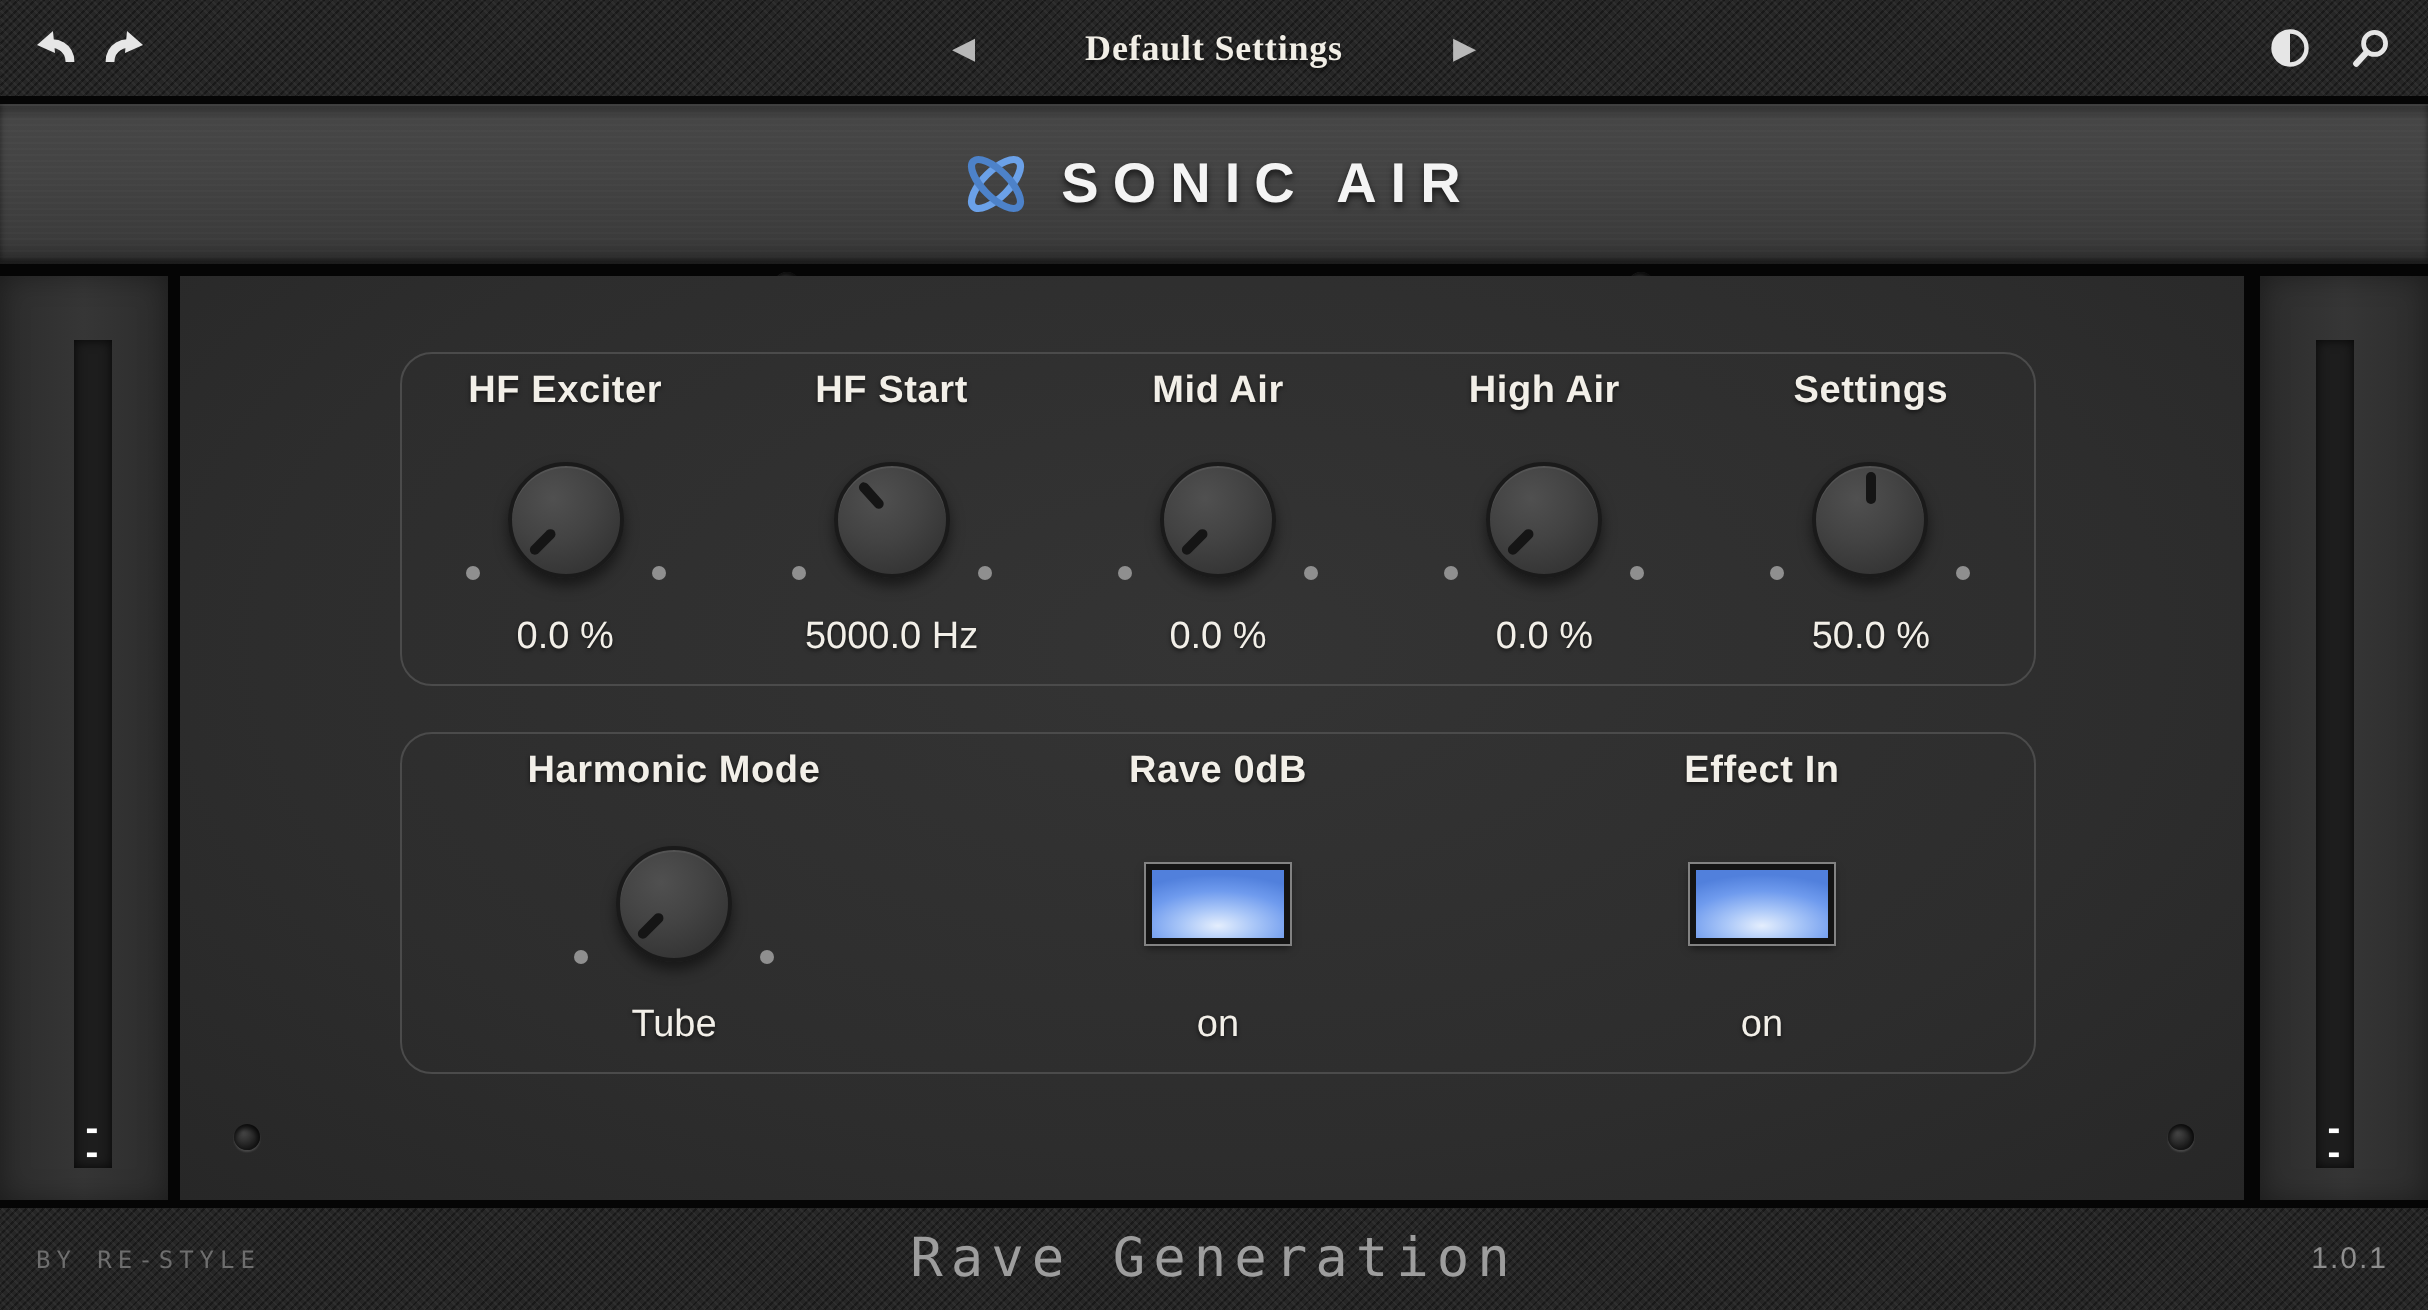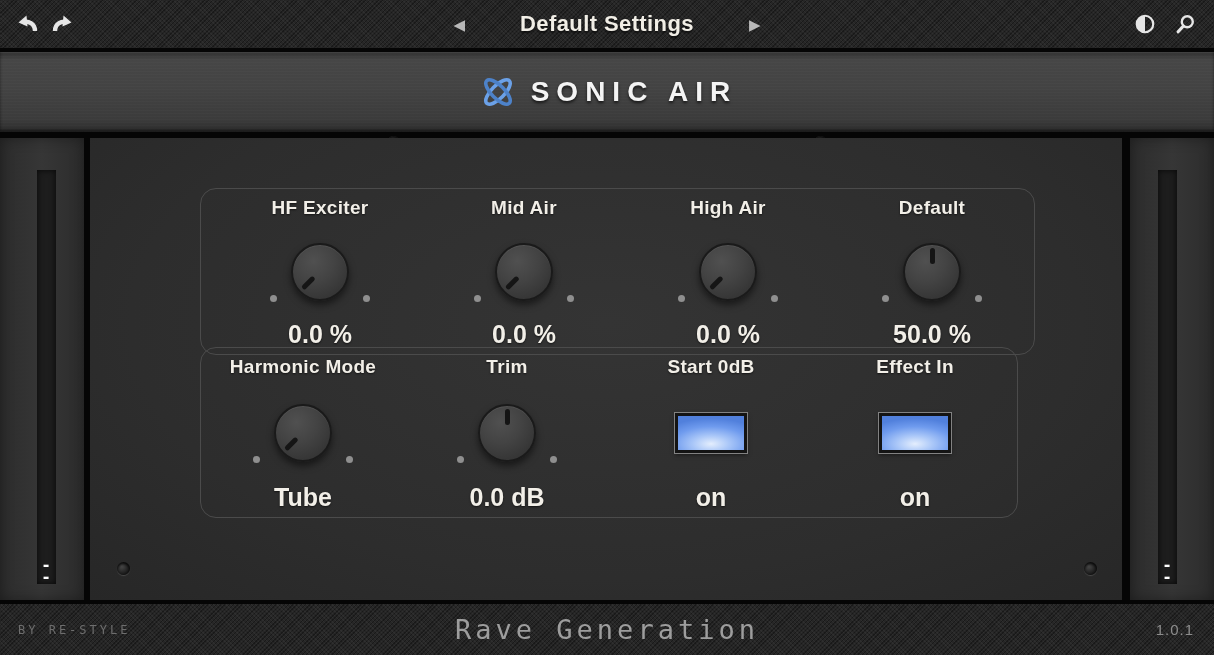--- a/index.html
+++ b/index.html
@@ -12,22 +12,22 @@
       repeating-linear-gradient(45deg, rgba(255,255,255,0.04) 0 1px, transparent 1px 3px),
       repeating-linear-gradient(135deg, rgba(0,0,0,0.35) 0 1px, transparent 1px 3px);}
 
   
   .titlebar{position:absolute;top:0;left:0;width:1214px;height:48px;display:flex;align-items:center;}
   .tb-left{position:absolute;left:14px;top:0;height:48px;display:flex;align-items:center;gap:10px;}
   .tb-right{position:absolute;right:16px;top:0;height:48px;display:flex;align-items:center;gap:14px;}
   .tb-icon{width:26px;height:26px;display:flex;align-items:center;justify-content:center;cursor:pointer;}
   .preset{position:absolute;left:0;top:0;width:100%;height:48px;display:flex;align-items:center;justify-content:center;gap:55px;}
   .preset-arrow{color:#b8b8b8;font-size:15px;cursor:pointer;line-height:1;}
-  .preset-name{color:#f1eee6;font-size:22px;font-weight:700;letter-spacing:0.4px;cursor:pointer;
-               text-shadow:0 2px 2px rgba(0,0,0,0.6);}
+  .preset-name{color:#f1eee6;font-size:18px;font-weight:700;letter-spacing:0.4px;cursor:pointer;
+               text-shadow:0 2px 2px rgba(0,0,0,0.6);font-family:Liberation Serif, serif;}
 
   
   .header{position:absolute;top:52px;left:0;width:1214px;height:80px;
     background:linear-gradient(180deg,#303030 0%,#464646 10%,#434343 45%,#3b3b3b 85%,#2b2b2b 100%);
     background-blend-mode:normal;
     box-shadow:inset 0 1px 0 rgba(255,255,255,0.08), inset 0 -2px 3px rgba(0,0,0,0.5);
     display:flex;align-items:center;justify-content:center;}
   .header::after{content:"";position:absolute;inset:0;
     background:repeating-linear-gradient(0deg, rgba(255,255,255,0.015) 0 1px, transparent 1px 3px);}
   .logo{display:flex;align-items:center;gap:12px;z-index:1;}
@@ -46,28 +46,28 @@
     box-shadow:inset 0 0 6px rgba(0,0,0,0.8);}
   .meter-readout{position:absolute;bottom:1px;left:0;width:100%;text-align:center;
     color:#ffffff;font-family:"DejaVu Sans Mono",monospace;font-weight:bold;font-size:16px;
     letter-spacing:1px;line-height:12px;}
 
   .main-panel{position:absolute;top:138px;left:90px;width:1032px;height:462px;
     background:radial-gradient(ellipse at 50% 40%, #343434 0%, #2d2d2d 65%, #272727 100%);}
 
   .group{position:absolute;left:110px;width:816px;border:1px solid #4b4b4b;border-radius:16px;
     display:flex;}
-  .group-1{top:50px;height:165px;padding-left:17px;}
-  .group-2{top:209px;height:169px;}
+  .group-1{top:38px;height:165px;}
+  .group-2{top:228px;height:169px;}
 
   .col{flex:1 1 0;display:flex;flex-direction:column;align-items:center;
        padding:8px 0 10px 0;justify-content:space-between;}
   .ctl-label{color:#f2efe8;font-size:19px;font-weight:700;letter-spacing:0.3px;height:26px;
              text-shadow:0 1px 2px rgba(0,0,0,0.6);white-space:nowrap;}
-  .ctl-value{color:#f2efe8;font-size:25px;font-weight:700;height:24px;
+  .ctl-value{color:#f2efe8;font-size:19px;font-weight:400;height:24px;
              text-shadow:0 1px 2px rgba(0,0,0,0.6);}
 
   .knob-area{position:relative;width:100%;height:72px;display:flex;justify-content:center;align-items:center;}
   .knob{position:relative;width:54px;height:54px;border-radius:50%;cursor:pointer;
     background:radial-gradient(circle at 38% 30%, #505050 0%, #434343 42%, #363636 75%, #303030 100%);
     border:2px solid #1a1a1a;
     box-shadow:0 4px 7px rgba(0,0,0,0.5), inset 0 1px 0 rgba(255,255,255,0.07);}
   .knob-rot{position:absolute;inset:0;}
   .pointer{position:absolute;left:50%;top:3px;width:5px;height:16px;margin-left:-2.5px;
     background:#151515;border-radius:3px;}
@@ -174,20 +174,33 @@
           <div class="knob">
             <div class="knob-rot" style="transform: rotate(-135deg);">
                 <div class="pointer"></div>
               </div>
           </div>
           <span class="dot dot-r"></span>
         </div>
         <div class="ctl-value">0.0 %</div>
       </div>
 
+      <div class="col">
+        <div class="ctl-label">HF Start</div>
+        <div class="knob-area">
+          <span class="dot dot-l"></span>
+          <div class="knob">
+            <div class="knob-rot" style="transform: rotate(-42deg);">
+                <div class="pointer"></div>
+              </div>
+          </div>
+          <span class="dot dot-r"></span>
+        </div>
+        <div class="ctl-value">5000.0 Hz</div>
+      </div>
 
       <div class="col">
         <div class="ctl-label">Mid Air</div>
         <div class="knob-area">
           <span class="dot dot-l"></span>
           <div class="knob">
             <div class="knob-rot" style="transform: rotate(-135deg);">
                 <div class="pointer"></div>
               </div>
           </div>
@@ -204,21 +217,21 @@
             <div class="knob-rot" style="transform: rotate(-135deg);">
                 <div class="pointer"></div>
               </div>
           </div>
           <span class="dot dot-r"></span>
         </div>
         <div class="ctl-value">0.0 %</div>
       </div>
 
       <div class="col">
-        <div class="ctl-label">Default</div>
+        <div class="ctl-label">Settings</div>
         <div class="knob-area">
           <span class="dot dot-l"></span>
           <div class="knob">
             <div class="knob-rot" style="transform: rotate(0deg);">
                 <div class="pointer"></div>
               </div>
           </div>
           <span class="dot dot-r"></span>
         </div>
         <div class="ctl-value">50.0 %</div>
@@ -234,36 +247,23 @@
           <div class="knob">
             <div class="knob-rot" style="transform: rotate(-135deg);">
                 <div class="pointer"></div>
               </div>
           </div>
           <span class="dot dot-r"></span>
         </div>
         <div class="ctl-value">Tube</div>
       </div>
 
-      <div class="col">
-        <div class="ctl-label">Trim</div>
-        <div class="knob-area">
-          <span class="dot dot-l"></span>
-          <div class="knob">
-            <div class="knob-rot" style="transform: rotate(0deg);">
-                <div class="pointer"></div>
-              </div>
-          </div>
-          <span class="dot dot-r"></span>
-        </div>
-        <div class="ctl-value">0.0 dB</div>
-      </div>
-
-      <div class="col">
-        <div class="ctl-label">Start 0dB</div>
+
+      <div class="col">
+        <div class="ctl-label">Rave 0dB</div>
         <div class="btn-area">
           <div class="led-btn state-on"></div>
         </div>
         <div class="ctl-value">on</div>
       </div>
 
 
       <div class="col">
         <div class="ctl-label">Effect In</div>
         <div class="btn-area">

